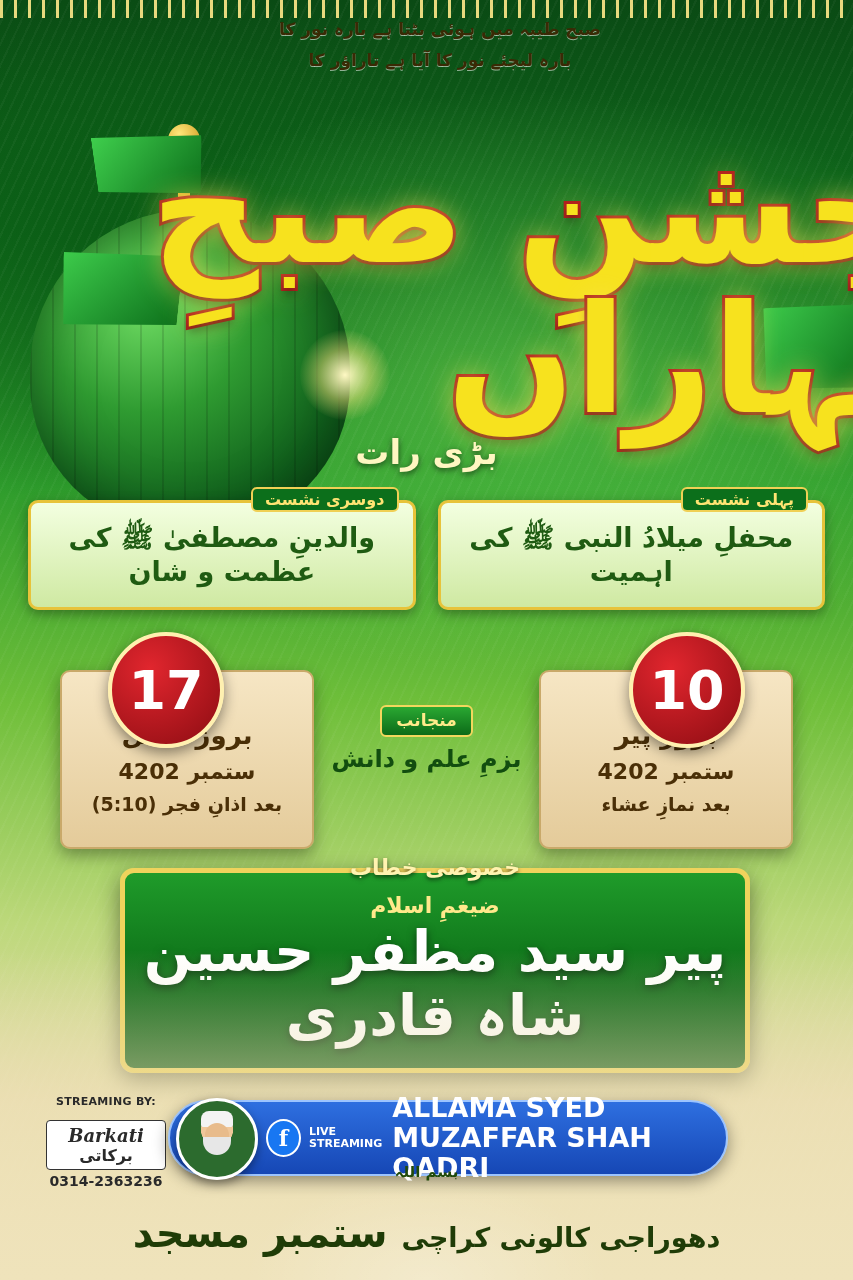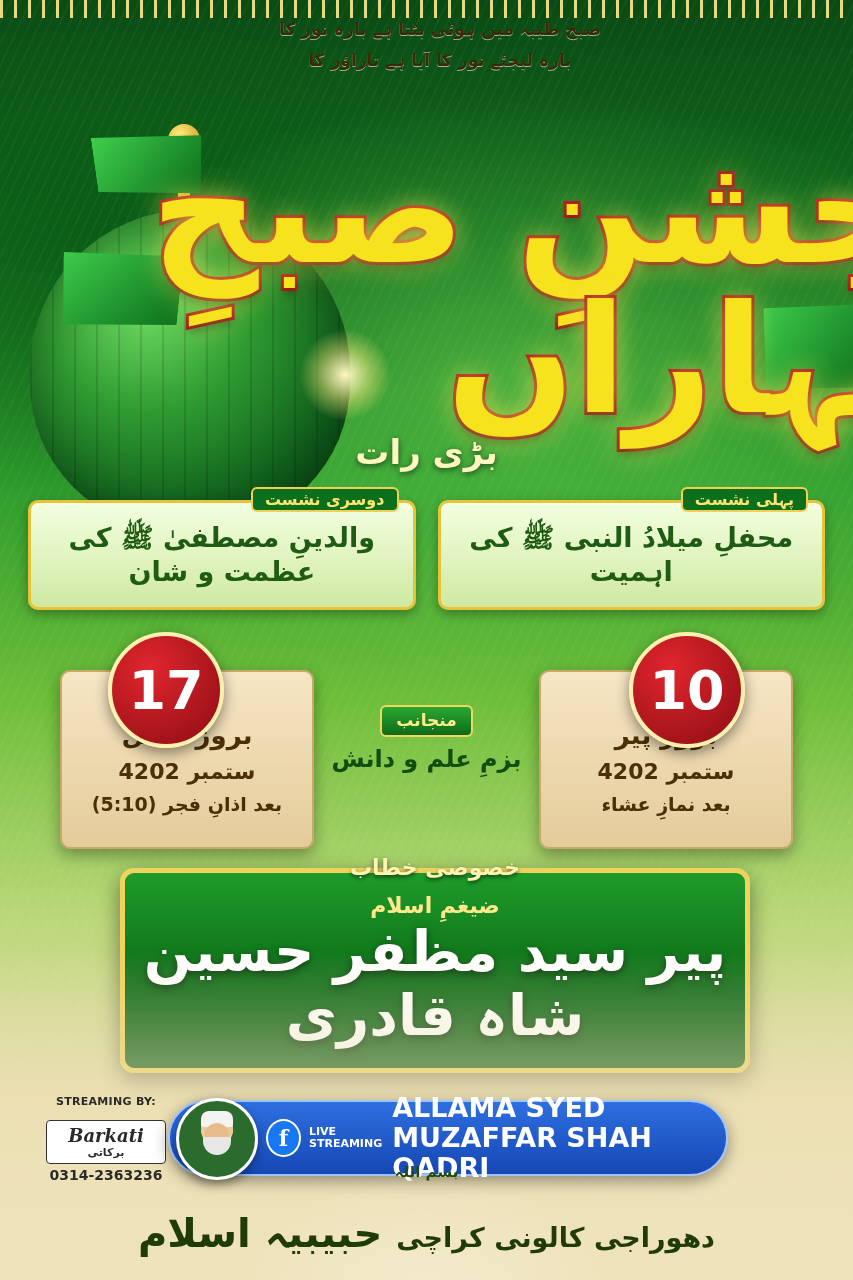--- a/index.html
+++ b/index.html
@@ -181,21 +181,21 @@
   .designer{
     position:absolute;left:46px;top:1095px;width:120px;
     text-align:center;color:#2a2a2a;
   }
   .designer .dlabel{font-size:11px;font-weight:bold;letter-spacing:.3px;}
   .designer .dbox{
     background:#fff;border:1px solid #333;border-radius:4px;
     padding:4px 2px;margin-top:12px;
   }
   .designer .dname{font-family:"DejaVu Serif", serif;font-style:italic;font-size:18px;font-weight:bold;}
-  .designer .durdu{font-size:11px;}
+  .designer .durdu{font-size:16px;}
   .designer .dphone{font-size:14px;font-weight:bold;margin-top:3px;}
   
   .livebar{
     position:absolute;left:168px;top:1100px;width:460px;height:72px;
     background:linear-gradient(180deg,#2e6fe0,#1647b5);
     border:2px solid #9cc4ff;border-radius:38px;
     display:flex;align-items:center;padding-left:96px;
     box-shadow:0 5px 16px rgba(0,0,0,.4);
   }
   .livebar .fb{
@@ -334,17 +334,17 @@
   <div class="avatar">
     <div class="cap"></div>
     <div class="face"></div>
     <div class="beard"></div>
   </div>
 
   <div class="footer">
     <div class="footer-crest urdu">بسم اللہ</div>
     <div class="ftxt urdu">
       <span class="sm">دھوراجی کالونی کراچی</span>
-      <span>حبیبیہ اسلام</span>
+      <span>ستمبر مسجد</span>
     </div>
   </div>
 
 </div>
 
 </body></html>

